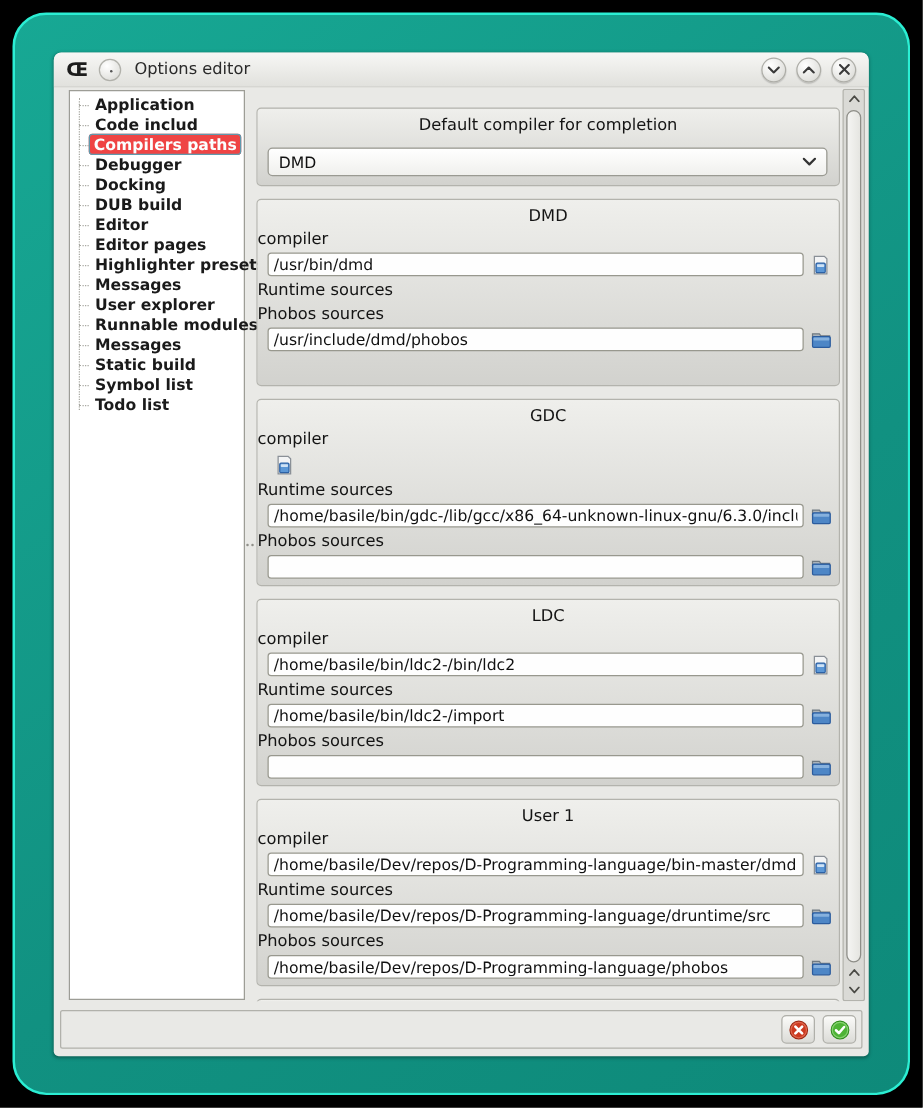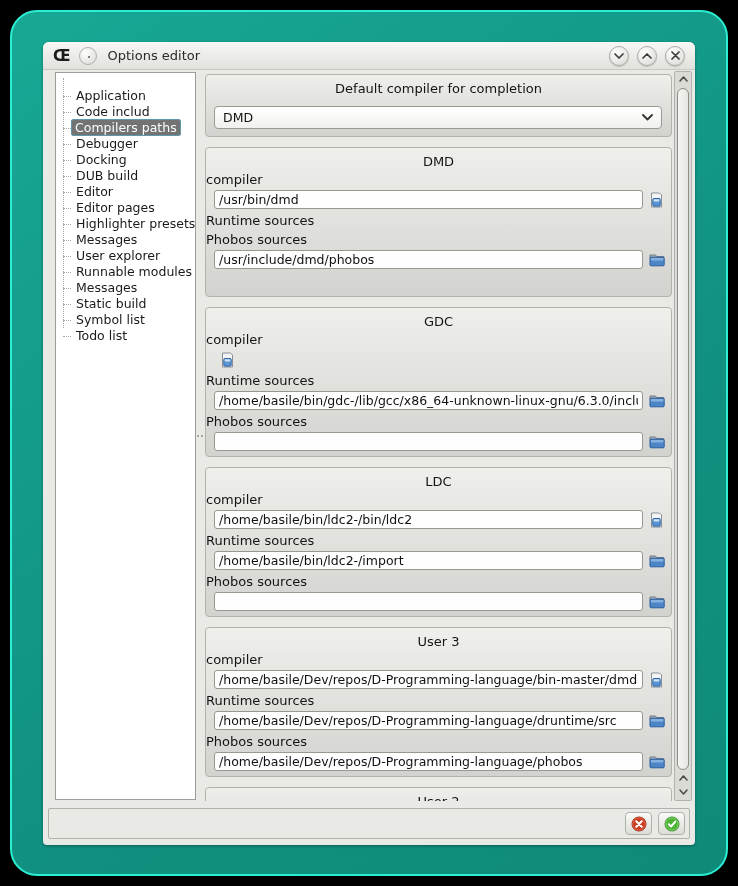--- a/index.html
+++ b/index.html
@@ -27,43 +27,43 @@
                      border-radius:50%; background:#555; }
   .title-text { font-size:13px; color:#2a2a2a; flex:1; }
   .win-controls { display:flex; gap:8px; }
   .winbtn { width:20px; height:20px; border-radius:50%;
             background:radial-gradient(circle at 35% 30%, #ffffff, #d6d6d1);
             border:1px solid #adada7; box-shadow:0 1px 1px rgba(0,0,0,.18);
             display:flex; align-items:center; justify-content:center; }
 
   
   .tree { position:absolute; left:12px; top:30px; width:141px; height:728px;
-          background:#fff; border:1px solid #9d9d96; padding-top:15px; }
+          background:#fff; border:1px solid #9d9d96; padding-top:3px;font-weight:bold; }
   .tree::before { content:""; position:absolute; left:7px; top:5px; height:250px;
                   border-left:1px dotted #a9a9a2; }
   .tree-item { position:relative; height:16px; line-height:16px; font-size:12.5px;
                color:#1a1a1a; padding-left:18px; white-space:nowrap; cursor:default; }
   .tree-item::before { content:""; position:absolute; left:7px; top:8px; width:8px;
                        border-top:1px dotted #a9a9a2; }
   .tree-item .lbl { padding:0 2px; }
-  .tree-item.selected .lbl { background:#737373; border:1px solid #5f99ad;
+  .tree-item.selected .lbl { background:#ef4444; border:1px solid #5f99ad;
                              border-radius:3px; color:#fbffff; margin-left:-3px; padding:0 3px; }
 
   
   .grip { position:absolute; left:154px; top:392px; width:8px; height:4px; }
   .grip i { position:absolute; width:2px; height:2px; background:#8f8f89; border-radius:50%; top:1px; }
   .grip i:first-child { left:0; } .grip i:last-child { left:4px; }
 
   
   .main { position:absolute; left:162px; top:29px; width:487px; height:730px; overflow:hidden; }
   .content { position:absolute; left:0; top:0; width:467px; }
 
   .group { border:1px solid #b3b3ad; border-radius:4px;
            background:linear-gradient(#efefec,#d2d2ce); margin-bottom:10px; overflow:hidden; }
-  .group.top { margin-top:3px; height:63px; }
+  .group.top { margin-top:15px; height:63px; }
   .group.comp { height:150px; }
   .group.clipped { height:60px; }
   .group-title { text-align:center; font-size:13px; color:#141414; padding-top:6px; height:22px; }
   .field-label { font-size:13px; color:#141414; height:19px; line-height:19px; }
   .field-row { display:flex; align-items:center; height:21px; padding:0 4px 0 8px; margin-bottom:1px; }
   .text-input { flex:1; height:19px; min-width:0; border:1px solid #98988e; border-radius:3px;
                 background:#fefefe; font:12.5px "DejaVu Sans", sans-serif; color:#111;
                 padding:0 4px; outline:none; }
   .icon-btn { width:21px; height:19px; margin-left:3px; display:flex; align-items:center;
               justify-content:center; cursor:pointer; background:transparent; border:none; }
@@ -250,21 +250,21 @@
               <svg width="16" height="14" viewBox="0 0 16 14">
                   <path d="M1,2 h5.5 l1.2,1.6 h7 v2 h-13.7 z" fill="#aab4bc" stroke="#707a82"></path>
                   <rect x="1" y="4.2" width="14.2" height="8.6" rx="1" fill="#4d86c6" stroke="#2b5c9e"></rect>
                   <rect x="1.8" y="5" width="12.6" height="2.4" rx=".7" fill="#86b1de"></rect>
                 </svg>
             </button>
           </div>
         </div>
 
         <div class="group comp">
-          <div class="group-title">User 3</div>
+          <div class="group-title">User 1</div>
           <div class="field-label">compiler</div>
           <div class="field-row">
             <input class="text-input" value="/home/basile/Dev/repos/D-Programming-language/bin-master/dmd" style="">
             <button class="icon-btn">
               <svg width="15" height="16" viewBox="0 0 15 16">
                   <path d="M2.5,1 h8 l2,2 v12 h-10 z" fill="#f3f4f5" stroke="#8a9097"></path>
                   <rect x="3.8" y="6.5" width="7.4" height="7.6" rx="1" fill="#5b97d6" stroke="#2d62a5"></rect>
                   <rect x="4.6" y="7.3" width="5.8" height="2.2" rx=".6" fill="#cfe2f5"></rect>
                 </svg>
             </button>

